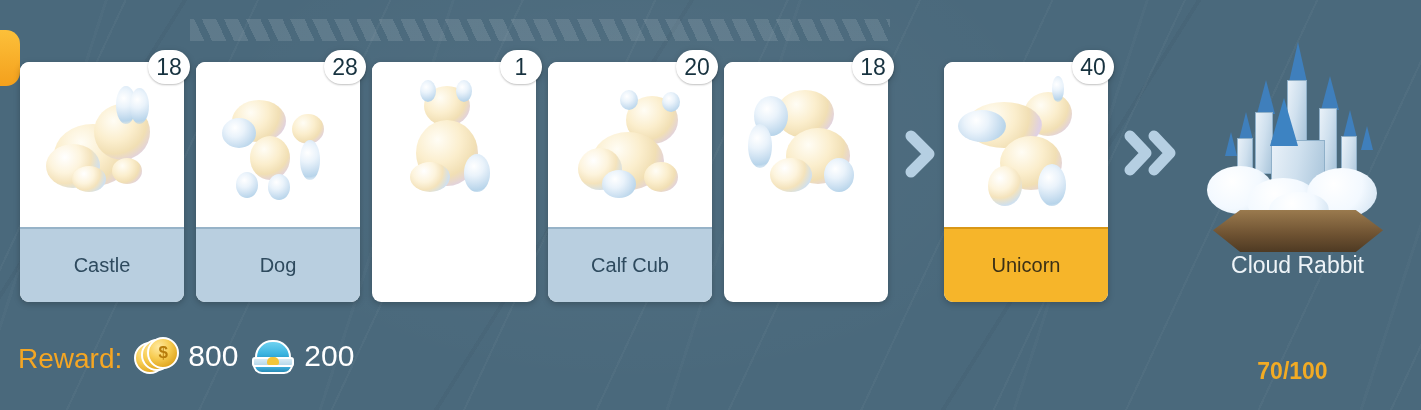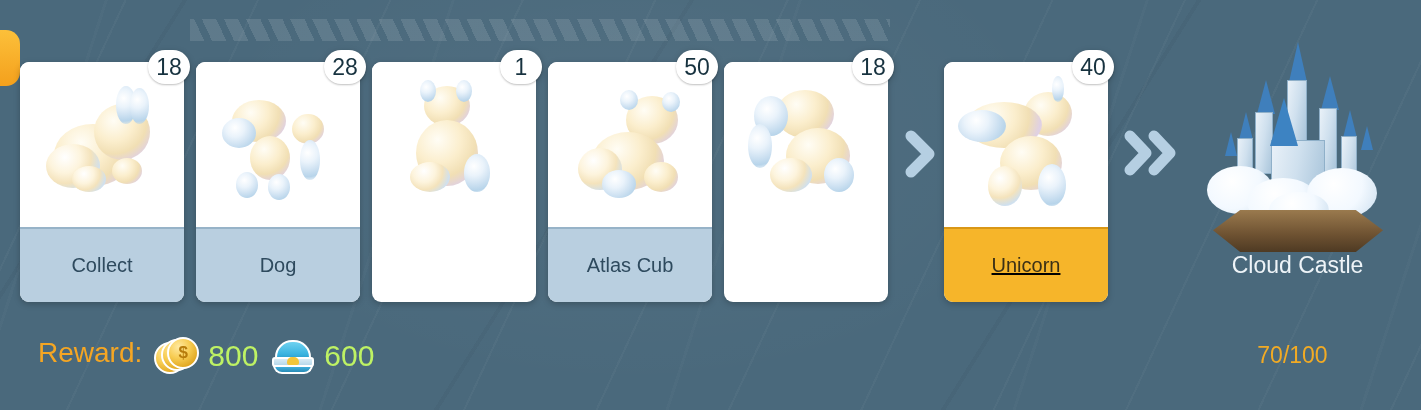--- a/index.html
+++ b/index.html
@@ -124,21 +124,21 @@
     color: #2e4a5e;
     text-align: center;
     padding: 0 5px;
     white-space: nowrap;
   }
   .card.active .card-label {
     background: #f6b52a;
     border-top-color: #d99716;
     color: #3b3016;
   }
-  .card.active .card-inner { background: #ffffff; text-decoration: underline; }
+  .card.active .card-inner { background: #ffffff; }
 
   .badge {
     position: absolute;
     top: -12px;
     right: -6px;
     min-width: 42px;
     height: 34px;
     padding: 0 8px;
     background: #ffffff;
     border-radius: 17px;
@@ -227,31 +227,30 @@
     background: linear-gradient(180deg, #9a7a4e 0%, #6d5131 60%, #4e3a23 100%);
     transform: skewX(0deg);
     clip-path: polygon(16% 0%, 84% 0%, 100% 48%, 84% 100%, 16% 100%, 0% 48%);
   }
 
   
   .reward-row {
     position: absolute;
     left: 18px; top: 337px;
     display: flex;
-    align-items: flex-start;
+    align-items: flex-end;
     gap: 12px;
-    margin-left: 20px;
   }
   .reward-label {
     font-size: 28px;
     color: #f5a623;
     white-space: nowrap;
   }
   .reward-item { display: flex; align-items: center; gap: 8px; }
-  .reward-value { font-size: 30px; color: #bef264; }
+  .reward-value { font-size: 30px; color: #ffffff; }
 
   .coin-icon { position: relative; width: 46px; height: 38px; }
   .coin {
     position: absolute;
     width: 32px; height: 32px;
     border-radius: 50%;
     background: radial-gradient(circle at 34% 28%, #ffe9a0 0%, #f7cc52 42%, #e0a621 78%, #c7870f 100%);
     border: 2px solid #ffffff;
   }
   .coin .dollar {
@@ -318,22 +317,23 @@
     text-align: center;
   }
   .progress-text {
     font-size: 22px;
     color: #c5d4dd;
     white-space: nowrap;
   }
   .progress-count {
     font-size: 23px;
     color: #f2ab24;
-    margin-top: 2px;
+    margin-top: 18px;
     white-space: nowrap;
+    font-weight: bold;
   }
 </style>
 </head>
 <body>
 
 <div id="root">
 
   <div class="bg-texture"></div>
   <div class="bg-glow"></div>
 
@@ -350,21 +350,21 @@
           <div class="cloudart">
             <div class="blob warm" style="left:34px;  top:62px;  width:78px; height:62px;"></div>
             <div class="blob warm" style="left:74px;  top:42px;  width:56px; height:56px;"></div>
             <div class="blob" style="left:26px;  top:82px;  width:54px; height:44px;"></div>
             <div class="blob cool" style="left:96px;  top:24px;  width:20px; height:38px;"></div>
             <div class="blob cool" style="left:110px; top:26px;  width:19px; height:36px;"></div>
             <div class="blob" style="left:52px;  top:104px; width:34px; height:26px;"></div>
             <div class="blob warm" style="left:92px;  top:96px;  width:30px; height:26px;"></div>
           </div>
         </div>
-        <div class="card-label">Collect</div>
+        <div class="card-label">Castle</div>
       </div>
       <div class="badge">18</div>
     </div>
 
     <div class="card" style="left:196px;">
       <div class="card-inner">
         <div class="card-art">
           <div class="cloudart">
             <div class="blob warm" style="left:36px;  top:38px;  width:54px; height:42px;"></div>
             <div class="blob cool" style="left:26px;  top:56px;  width:34px; height:30px;"></div>
@@ -402,23 +402,23 @@
           <div class="cloudart">
             <div class="blob warm" style="left:78px;  top:34px;  width:52px; height:48px;"></div>
             <div class="blob cool" style="left:72px;  top:28px;  width:18px; height:20px;"></div>
             <div class="blob cool" style="left:114px; top:30px;  width:18px; height:20px;"></div>
             <div class="blob warm" style="left:44px;  top:70px;  width:72px; height:58px;"></div>
             <div class="blob" style="left:30px;  top:86px;  width:44px; height:42px;"></div>
             <div class="blob cool" style="left:54px;  top:108px; width:34px; height:28px;"></div>
             <div class="blob warm" style="left:96px;  top:100px; width:34px; height:30px;"></div>
           </div>
         </div>
-        <div class="card-label">Atlas Cub</div>
-      </div>
-      <div class="badge">50</div>
+        <div class="card-label">Calf Cub</div>
+      </div>
+      <div class="badge">20</div>
     </div>
 
     <div class="card" style="left:724px;">
       <div class="card-inner">
         <div class="card-art">
           <div class="cloudart">
             <div class="blob warm" style="left:52px;  top:28px;  width:58px; height:48px;"></div>
             <div class="blob cool" style="left:30px;  top:34px;  width:34px; height:40px;"></div>
             <div class="blob cool" style="left:24px;  top:62px;  width:24px; height:44px;"></div>
             <div class="blob warm" style="left:62px;  top:66px;  width:64px; height:56px;"></div>
@@ -482,21 +482,21 @@
       <div class="tower" style="left:76px;  top:100px; width:54px; height:58px;"></div>
       <div class="roof" style="left:75px;  top:58px;"></div>
 
       <div class="castle-cloud" style="left:12px;  top:126px; width:66px; height:48px;"></div>
       <div class="castle-cloud" style="left:52px;  top:138px; width:72px; height:48px;"></div>
       <div class="castle-cloud" style="left:112px; top:128px; width:70px; height:50px;"></div>
       <div class="castle-cloud" style="left:74px;  top:152px; width:60px; height:36px;"></div>
 
       <div class="castle-base"></div>
     </div>
-    <div class="castle-name">Cloud Castle</div>
+    <div class="castle-name">Cloud Rabbit</div>
   </div>
 
   <div class="reward-row">
     <div class="reward-label">Reward:</div>
 
     <div class="reward-item">
       <div class="coin-icon">
         <div class="coin" style="left:0px;  top:5px;"></div>
         <div class="coin" style="left:7px;  top:2px;"></div>
         <div class="coin" style="left:13px; top:0px;">
@@ -506,21 +506,21 @@
       <div class="reward-value">800</div>
     </div>
 
     <div class="reward-item">
       <div class="cap-icon">
         <div class="cap-crown"></div>
         <div class="cap-band"></div>
         <div class="cap-emblem"></div>
         <div class="cap-brim"></div>
       </div>
-      <div class="reward-value">600</div>
+      <div class="reward-value">200</div>
     </div>
   </div>
 
 
   <div class="progress-block">
     <div class="progress-count">70/100</div>
   </div>
 
 </div>
 

